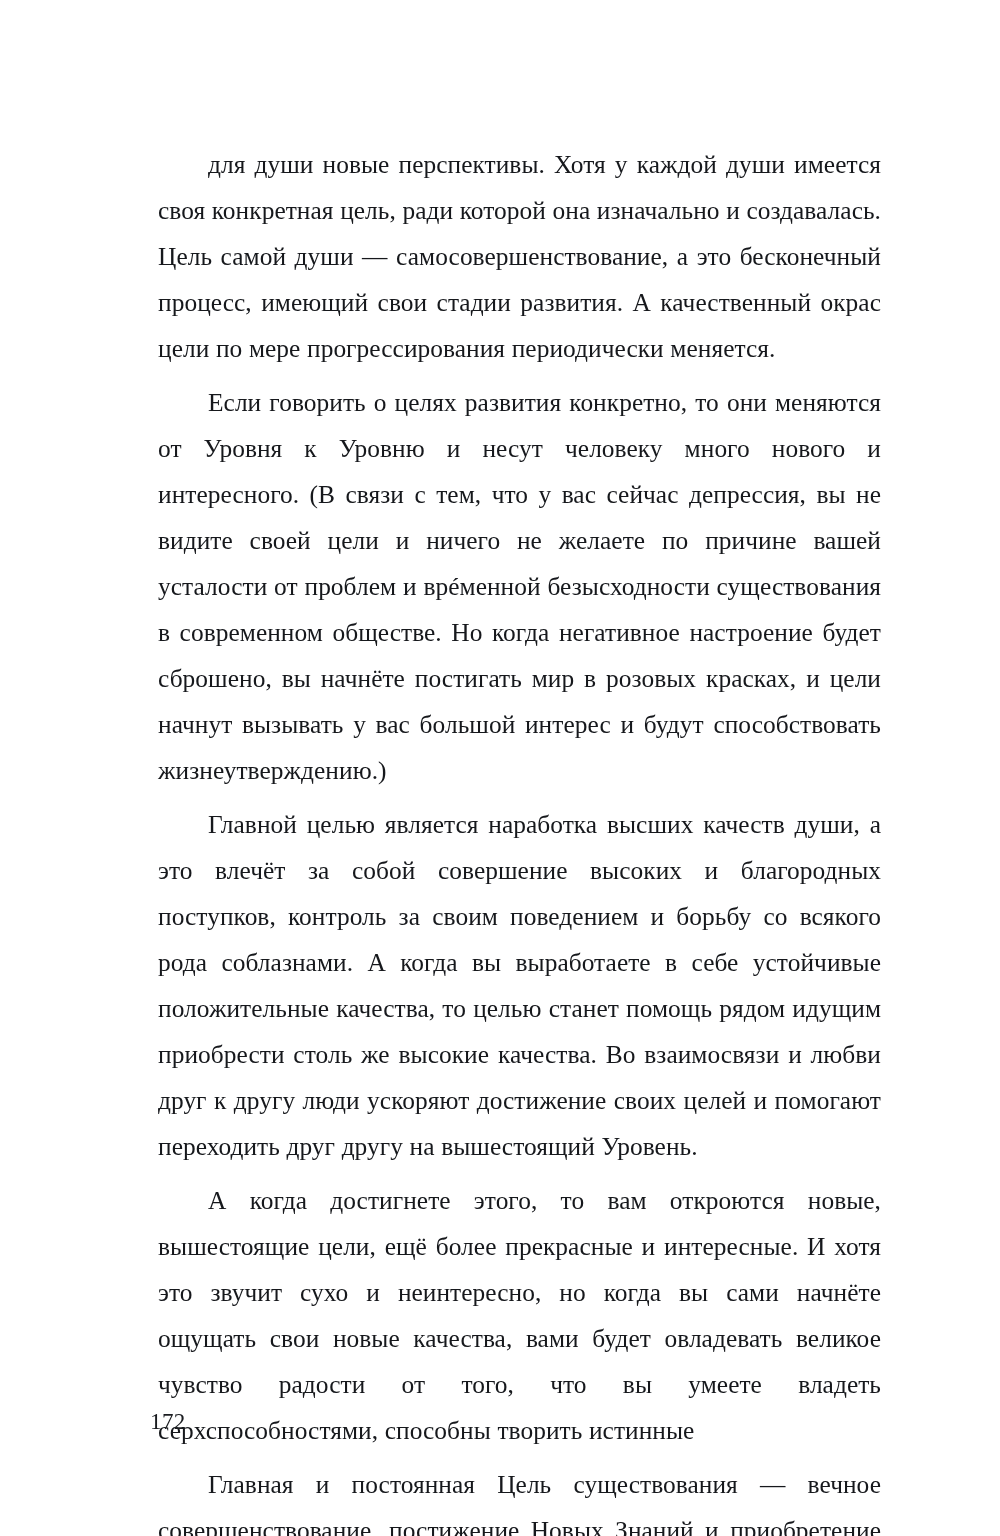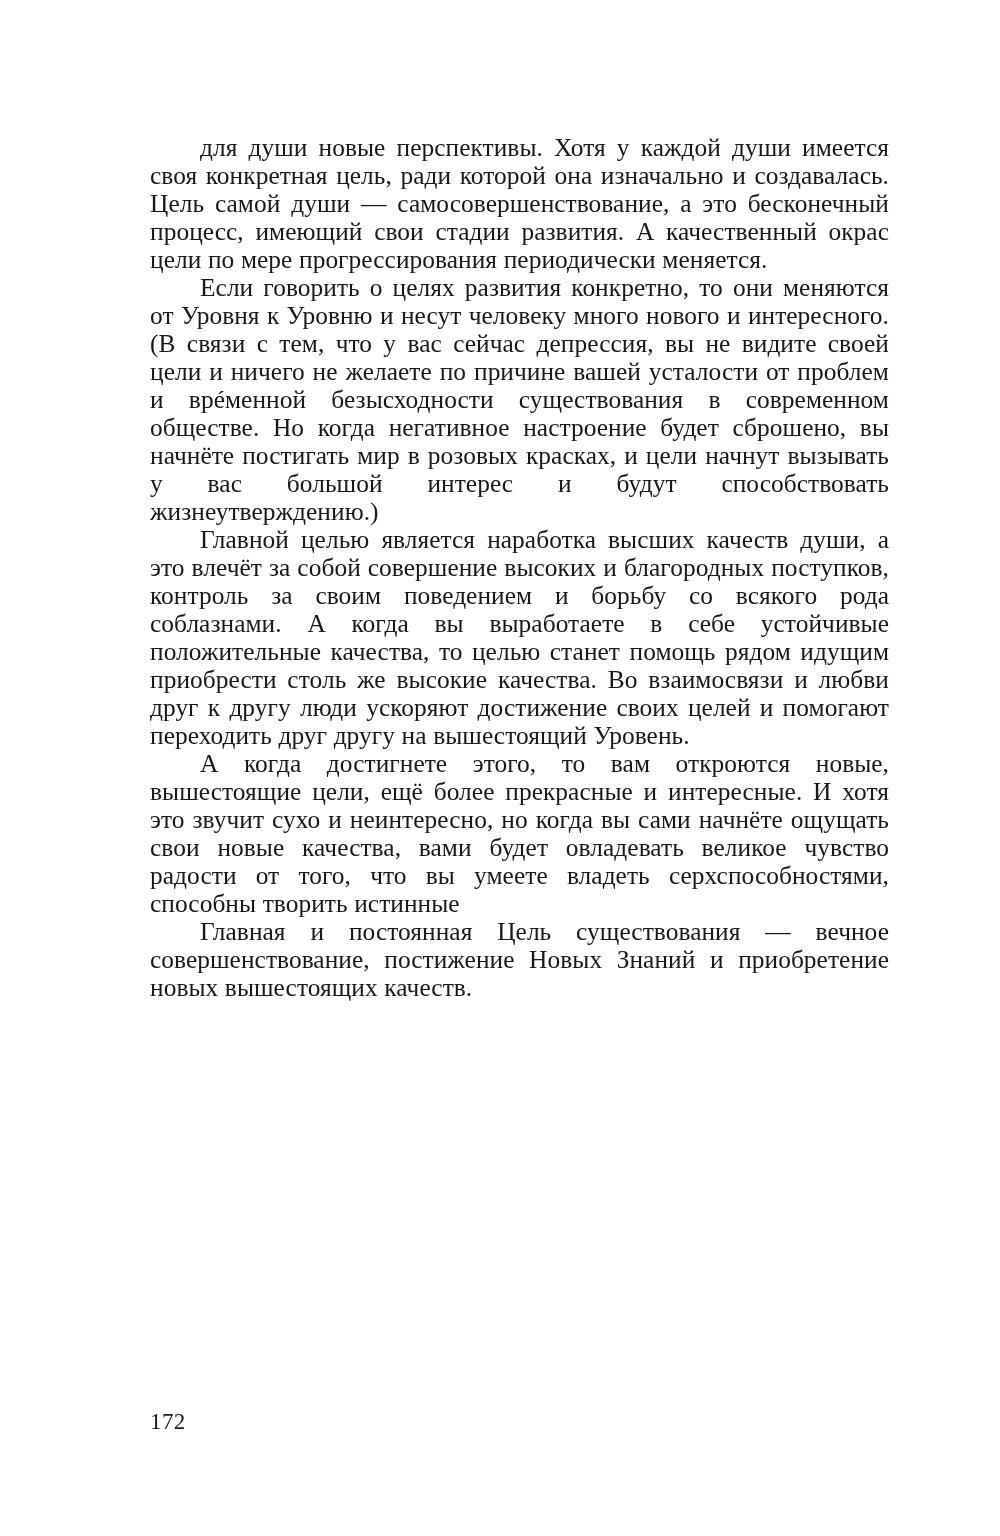--- a/index.html
+++ b/index.html
@@ -16,24 +16,24 @@
     overflow: hidden;
     box-sizing: border-box;
   }
   .text-column {
     position: absolute;
     left: 150px;
     top: 133px;
     width: 739px;
   }
   .para {
-    margin: 0;
+    margin: 8px;
     font-family: "Liberation Serif", "DejaVu Serif", serif;
     font-size: 25.4px;
-    line-height: 28px;
+    line-height: 46px;
     color: #16181c;
     text-align: justify;
     text-justify: inter-word;
     text-indent: 50px;
     hyphens: manual;
     -webkit-hyphens: manual;
     word-spacing: 0.2px;
     letter-spacing: 0.05px;
   }
   .para.last-flush {

